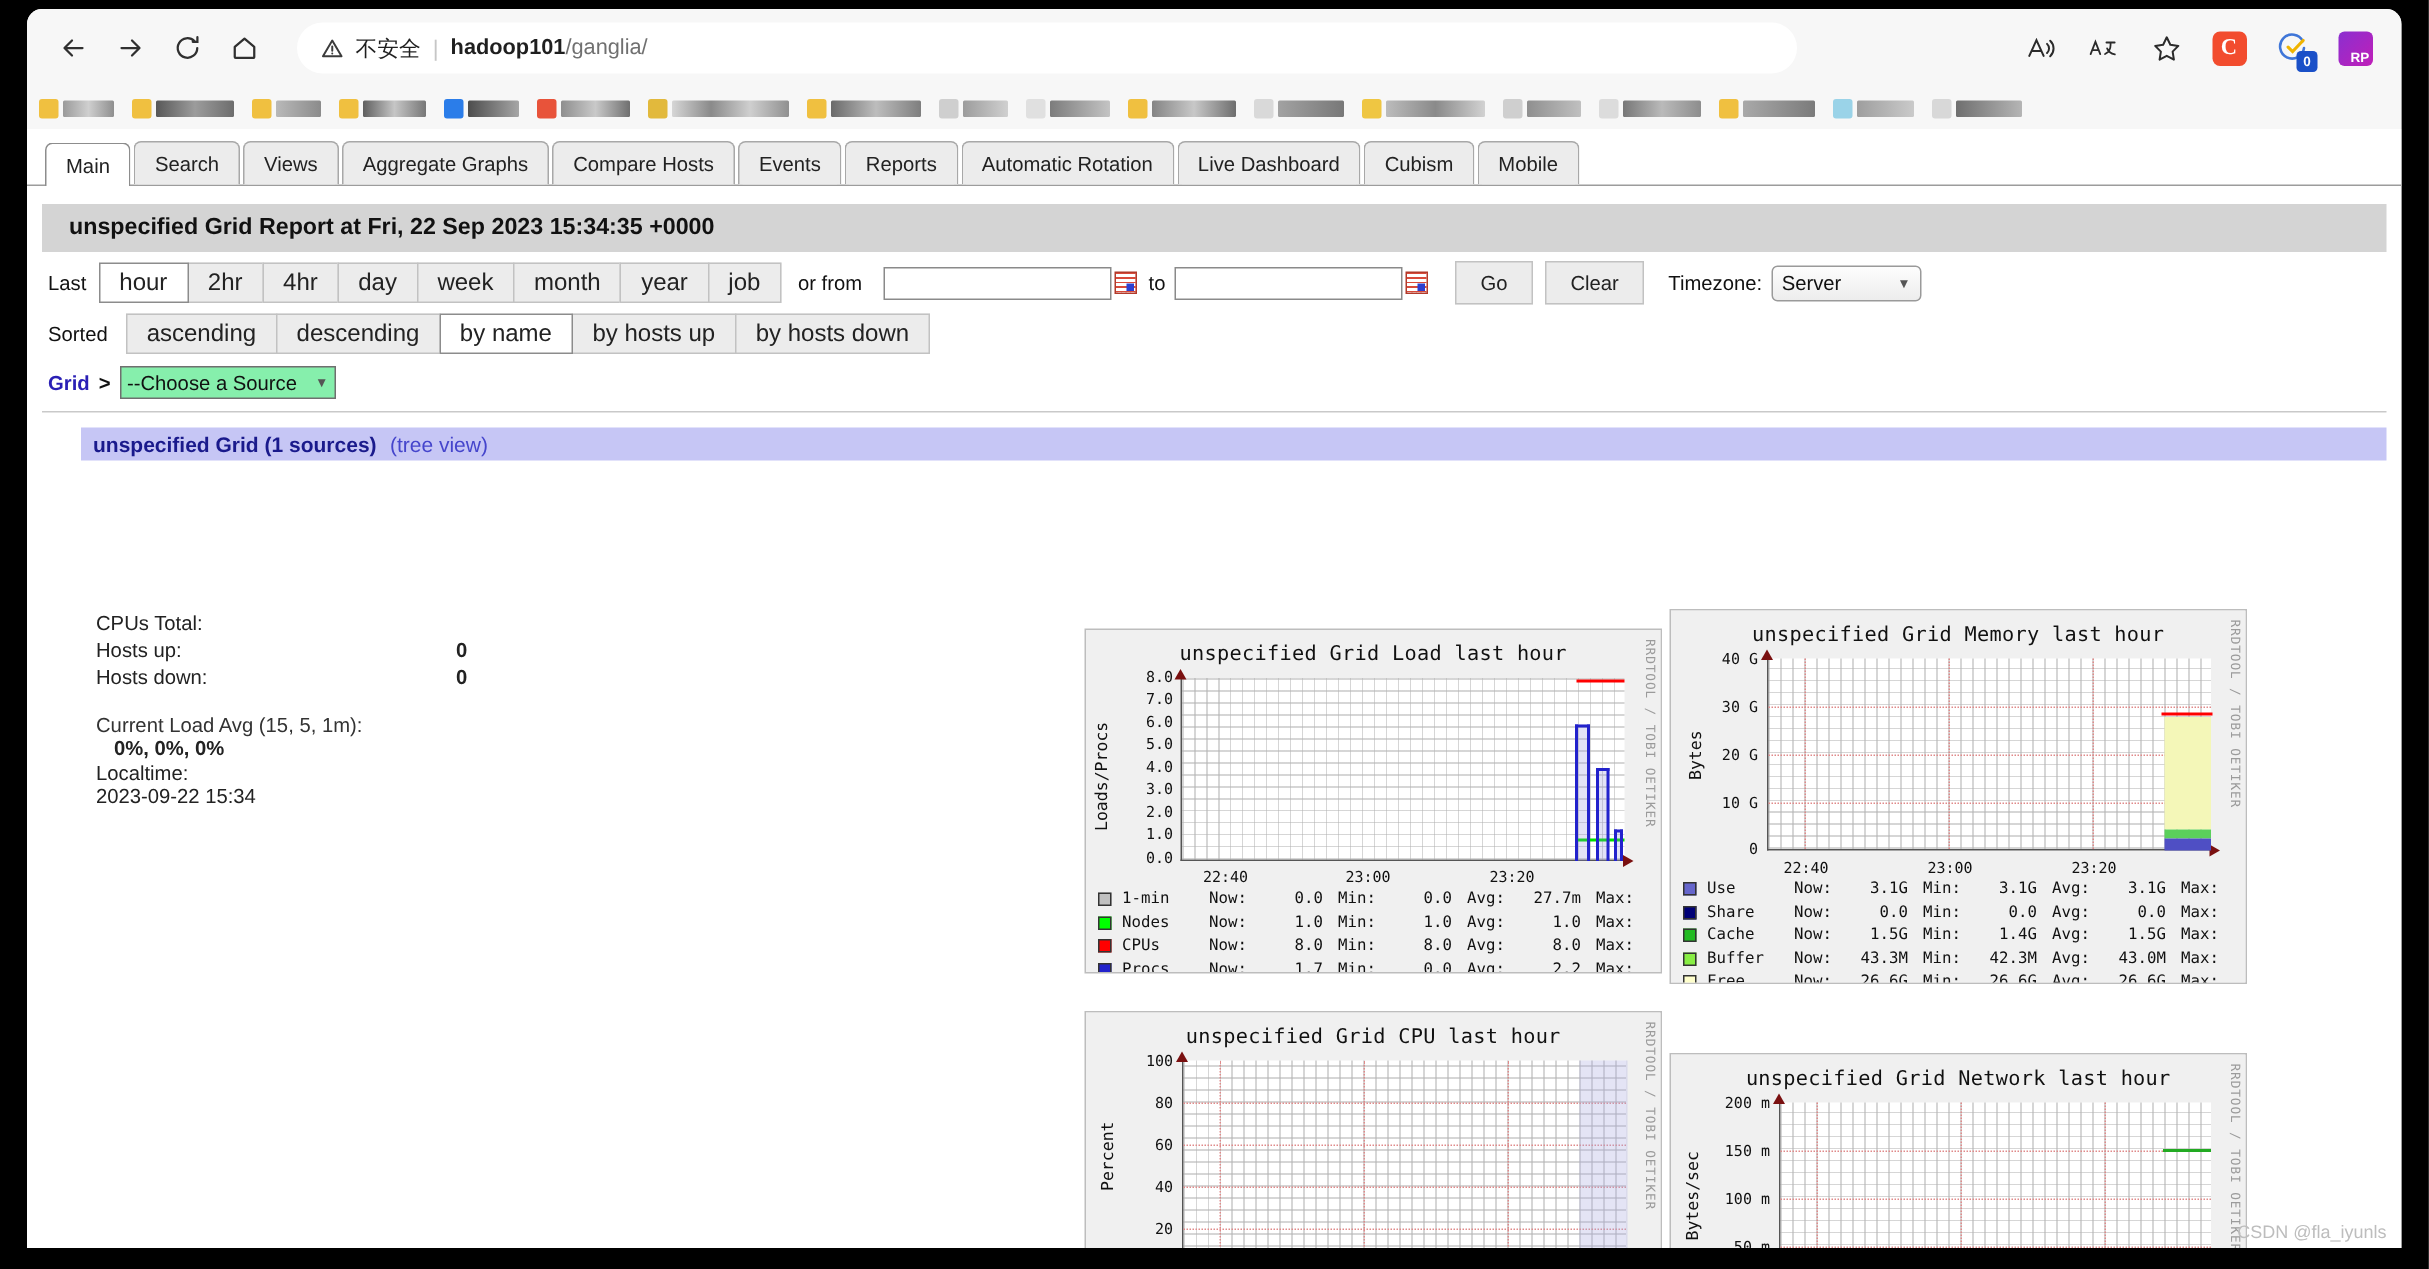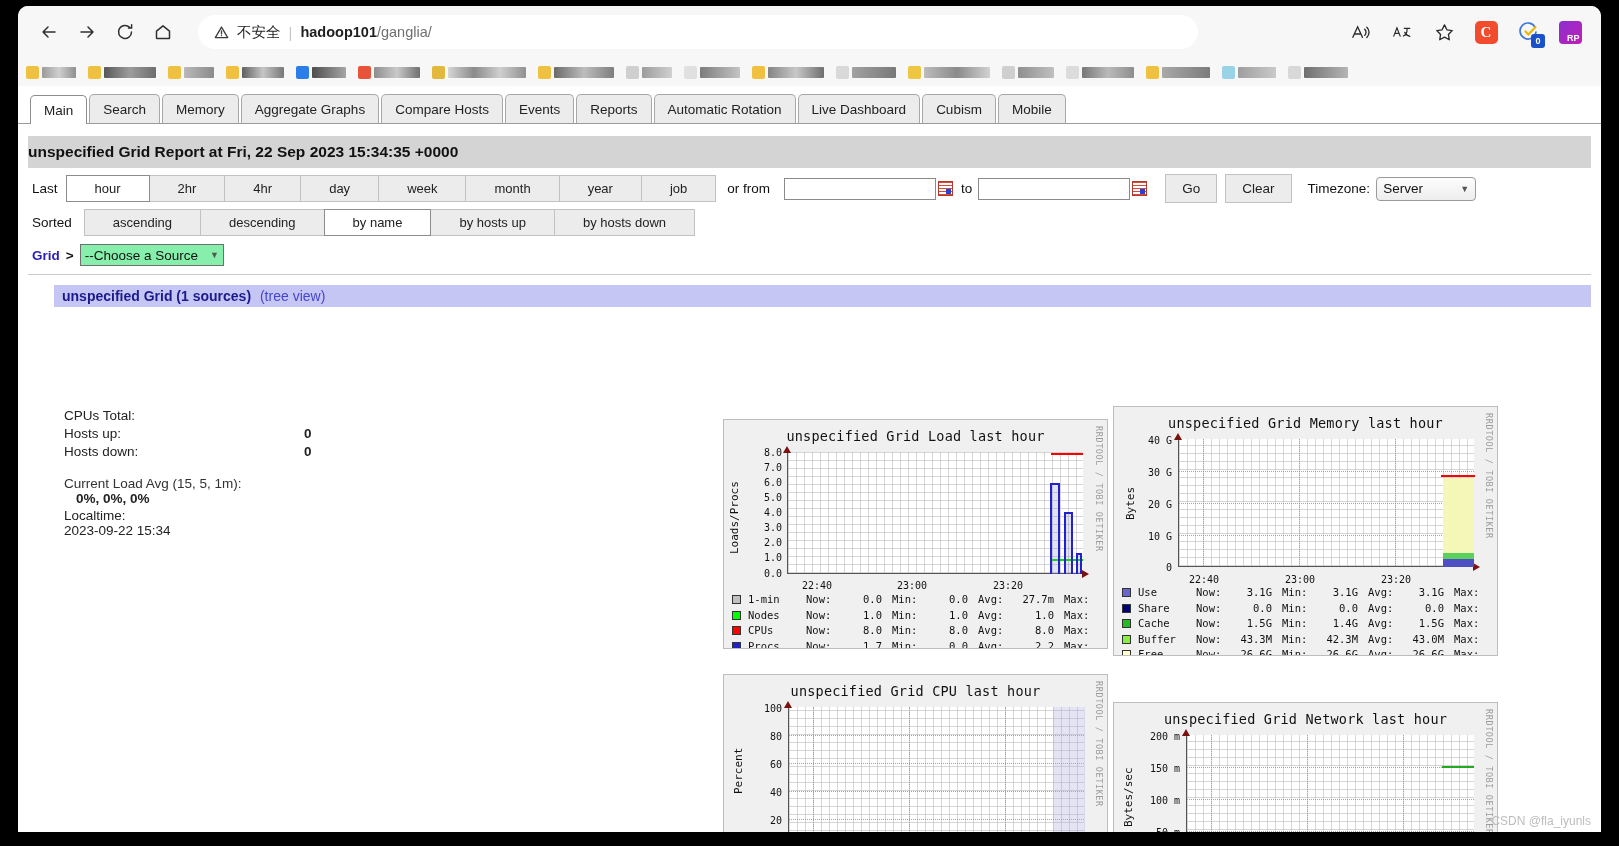--- a/index.html
+++ b/index.html
@@ -136,35 +136,35 @@
   .tab.active {
     background: #fff;
     border-color: #8d8d8d;
     position: relative;
     top: 1px;
     font-weight: 400;
   }
   .report-bar {
     margin: 12px 10px 0 10px;
     background: #d4d4d4;
-    padding: 7px 0;
+    padding: 7px 18px;
     font-size: 15.5px;
     font-weight: bold;
     color: #111;
   }
   .controls { padding: 6px 0 0 14px; font-size: 13.5px; color: #111; }
   .ctl-row { display: flex; align-items: center; gap: 0; margin-bottom: 6px; }
   .ctl-label { font-size: 13.5px; margin-right: 8px; color:#111; }
   .btngrp { display: inline-flex; }
   .gbtn {
     border: 1px solid #c2c2c2;
     background: #ececec;
-    font-size: 13px;
+    font-size: 16px;
     color: #222;
-    padding: 4px 28px;
+    padding: 4px 13px;
     margin-right: -1px;
     text-align: center;
     line-height: 17px;
   }
   .gbtn.sel { background: #fff; border-color: #8c8c8c; position: relative; z-index: 2; }
   .txtfield {
     border: 1px solid #8a8a8a;
     background: #fff;
     height: 22px;
     width: 152px;
@@ -484,21 +484,21 @@
           <span class="fav" style="background:#d8d8d8"></span>
           <span class="bar" style="width:44px;background:linear-gradient(90deg,#6f6f6f,#b5b5b5)"></span>
         </div>
   </div>
 
   <div class="page">
 
     <div class="tabbar">
       <div class="tab active">Main</div>
       <div class="tab">Search</div>
-      <div class="tab">Memory</div>
+      <div class="tab">Views</div>
       <div class="tab">Aggregate Graphs</div>
       <div class="tab">Compare Hosts</div>
       <div class="tab">Events</div>
       <div class="tab">Reports</div>
       <div class="tab">Automatic Rotation</div>
       <div class="tab">Live Dashboard</div>
       <div class="tab">Cubism</div>
       <div class="tab">Mobile</div>
     </div>
 

